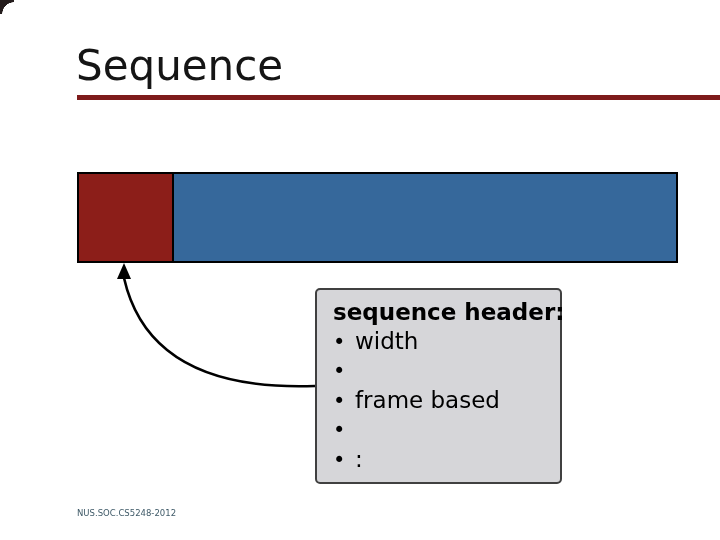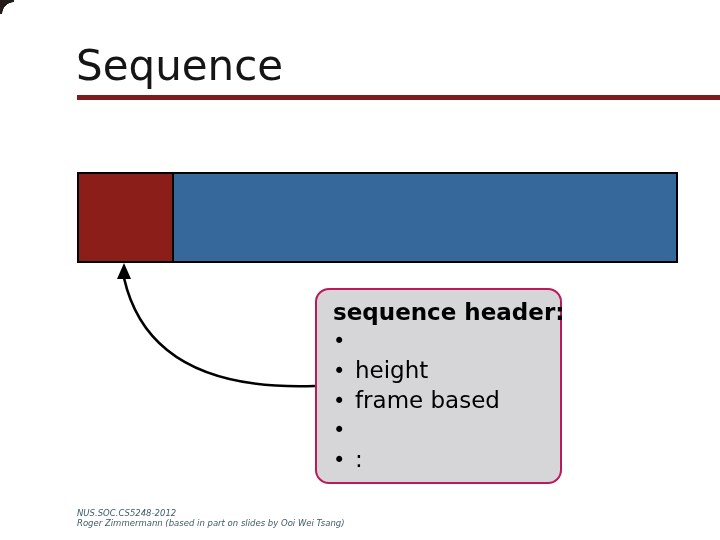--- a/index.html
+++ b/index.html
@@ -34,32 +34,31 @@
   }
   .bar-blue{
     flex:1;background:#36689B;
   }
   .arrow-svg{
     position:absolute;left:0;top:0;width:720px;height:540px;
     pointer-events:none;
   }
   .callout{
     position:absolute;left:315px;top:288px;width:247px;height:196px;
-    background:#D6D6D9;border:2px solid #be185d;border-radius:14px;
+    background:#D6D6D9;border:2px solid #404040;border-radius:5px;
     box-sizing:border-box;padding:8px 6px 0 16px;
     color:#000;font-size:23px;line-height:29px;
   }
   .callout-title{font-weight:bold;white-space:nowrap;}
   .callout-line{display:flex;align-items:baseline;white-space:nowrap;}
   .bullet{width:22px;display:inline-block;font-size:21px;}
   .footer{
     position:absolute;left:77px;top:508px;
     font-size:8.5px;line-height:10px;color:#3F5A68;
     white-space:nowrap;
-    font-style:italic;
   }
 </style>
 </head>
 <body>
 
 <div class="slide">
 
   <div class="corner-wedge"></div>
 
   <div class="page-title">Sequence</div>
@@ -72,36 +71,35 @@
 
   <svg class="arrow-svg" viewBox="0 0 720 540" xmlns="http://www.w3.org/2000/svg">
     <path d="M 315 386 Q 150 392 124 278" fill="none" stroke="#000000" stroke-width="2.6"></path>
     <polygon points="124,263 117,279 131,279" fill="#000000"></polygon>
   </svg>
 
   <div class="callout">
     <div class="callout-title">sequence header:</div>
     <div class="callout-line">
       <span class="bullet">•</span>
+      <span>width</span>
     </div>
     <div class="callout-line">
       <span class="bullet">•</span>
-      <span>height</span>
     </div>
     <div class="callout-line">
       <span class="bullet">•</span>
       <span>frame based</span>
     </div>
     <div class="callout-line">
       <span class="bullet">•</span>
     </div>
     <div class="callout-line">
       <span class="bullet">•</span>
       <span>:</span>
     </div>
   </div>
 
   <div class="footer">
     <div>NUS.SOC.CS5248-2012</div>
-    <div>Roger Zimmermann (based in part on slides by Ooi Wei Tsang)</div>
   </div>
 
 </div>
 
 </body></html>

